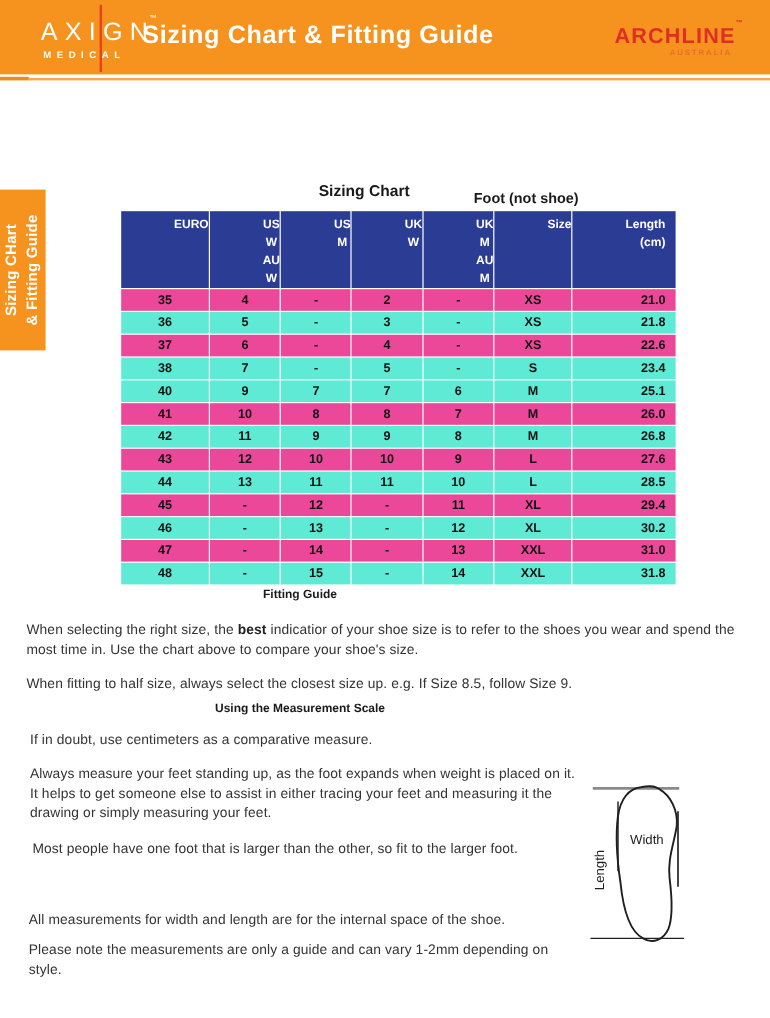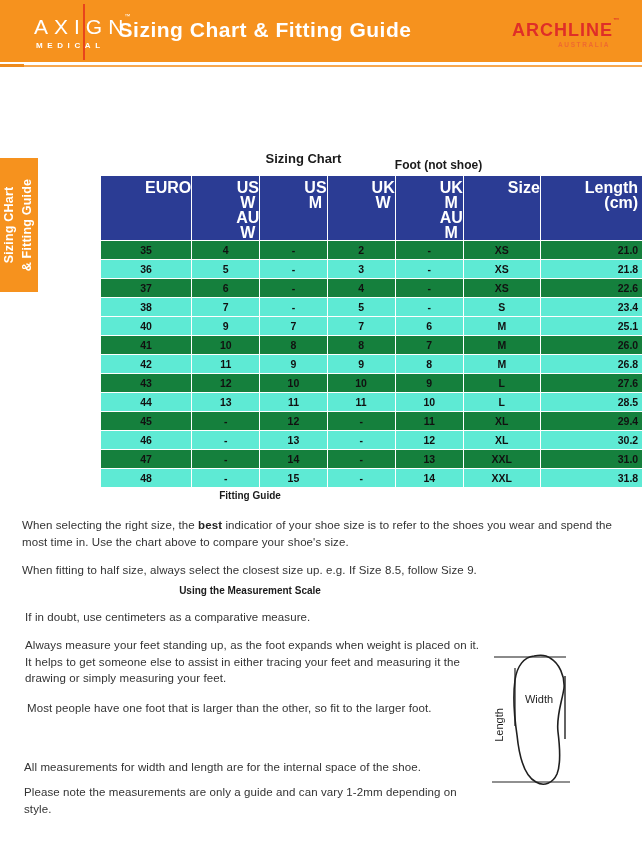--- a/index.html
+++ b/index.html
@@ -147,38 +147,38 @@
   table.sizing {
     position: absolute;
     left: 100px; top: 175px;
     width: 407px;
     border-collapse: separate;
     border-spacing: 1px;
   }
   table.sizing th {
     background: #2B3C94;
     color: #ffffff;
-    font-size: 16px;
+    font-size: 10px;
     font-weight: 700;
     vertical-align: top;
     padding-top: 4px;
     height: 38px;
     text-align: center;
     line-height: 15px;
     padding-left: 44px;
   }
   table.sizing td {
     height: 18px;
     font-size: 10.5px;
     font-weight: 700;
     color: #111111;
     text-align: center;
     line-height: 18px;
   }
-  tr.row-a td { background: #15803d; margin-top: 20px; }
+  tr.row-a td { background: #ec4899; margin-top: 20px; }
   tr.row-b td { background: #5eead4; }
   .c-euro { width: 52px; }
   .c-usw  { width: 52px; }
   .c-usm  { width: 54px; }
   .c-ukw  { width: 54px; }
   .c-ukm  { width: 54px; }
   .c-size { width: 49px; }
   .c-len  { width: 84px; }
   table.sizing th.th-len, table.sizing td:nth-child(7) {
     text-align: right;

